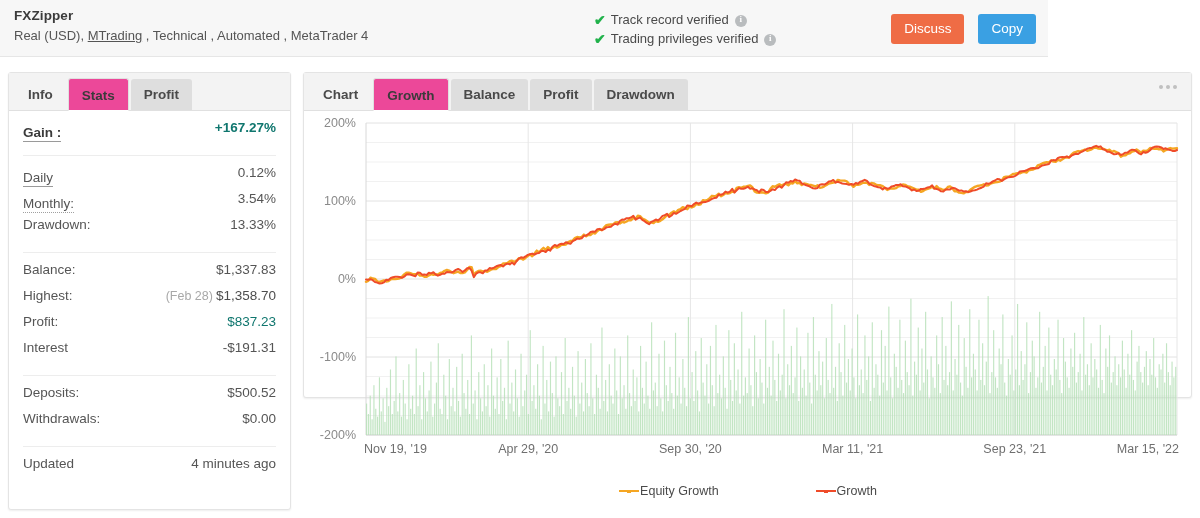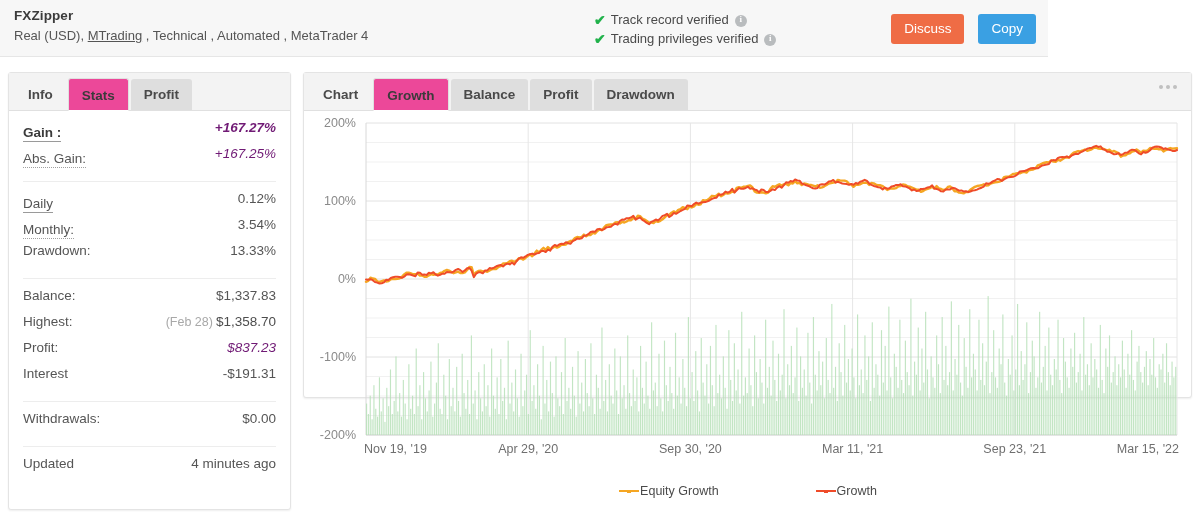--- a/index.html
+++ b/index.html
@@ -109,21 +109,21 @@
     border-bottom: 1px dotted #a0a0a0; cursor: help; line-height: 16px;
     align-self: center;
   }
   .stat-label.solid {
     border-bottom: 1px solid #9a9a9a; cursor: help; line-height: 16px;
     align-self: center;
   }
   .stat-val { color: #555; text-align: right; white-space: nowrap; }
   .stat-row.bold .stat-label { font-weight: bold; color: #3b3b3b; }
   .stat-row.bold .stat-val { font-weight: bold; }
-  .green { color: #701a75; font-style: italic; }
+  .green { color: #0f766e; }
   .note { color: #a8a8a8; font-size: 12.5px; margin-right: 3px; }
   .val-strong { color: #4d4d4d; }
 
   
   .chart-area { position: relative; width: 887px; height: 399px; }
   .chart-svg { display: block; }
   .legend {
     position: absolute; left: 0; bottom: 12px; width: 887px;
     display: flex; justify-content: center; gap: 96px;
     font-size: 12.5px; color: #4a4a4a;
@@ -168,24 +168,20 @@
       <div class="tab shaded">Profit</div>
     </div>
 
     <div class="stats">
 
       <div class="stat-group">
         <div class="stat-row bold">
           <span class="stat-label solid">Gain :</span>
           <span class="stat-val green">+167.27%</span>
         </div>
-        <div class="stat-row">
-          <span class="stat-label dotted">Abs. Gain:</span>
-          <span class="stat-val green">+167.25%</span>
-        </div>
       </div>
 
       <div class="stat-group">
         <div class="stat-row">
           <span class="stat-label solid">Daily</span>
           <span class="stat-val">0.12%</span>
         </div>
         <div class="stat-row">
           <span class="stat-label dotted">Monthly:</span>
           <span class="stat-val">3.54%</span>
@@ -209,20 +205,24 @@
           <span class="stat-label">Profit:</span>
           <span class="stat-val green">$837.23</span>
         </div>
         <div class="stat-row">
           <span class="stat-label">Interest</span>
           <span class="stat-val">-$191.31</span>
         </div>
       </div>
 
       <div class="stat-group">
+        <div class="stat-row">
+          <span class="stat-label">Deposits:</span>
+          <span class="stat-val">$500.52</span>
+        </div>
         <div class="stat-row">
           <span class="stat-label">Withdrawals:</span>
           <span class="stat-val">$0.00</span>
         </div>
       </div>
 
       <div class="stat-group">
         <div class="stat-row">
           <span class="stat-label">Updated</span>
           <span class="stat-val">4 minutes ago</span>

